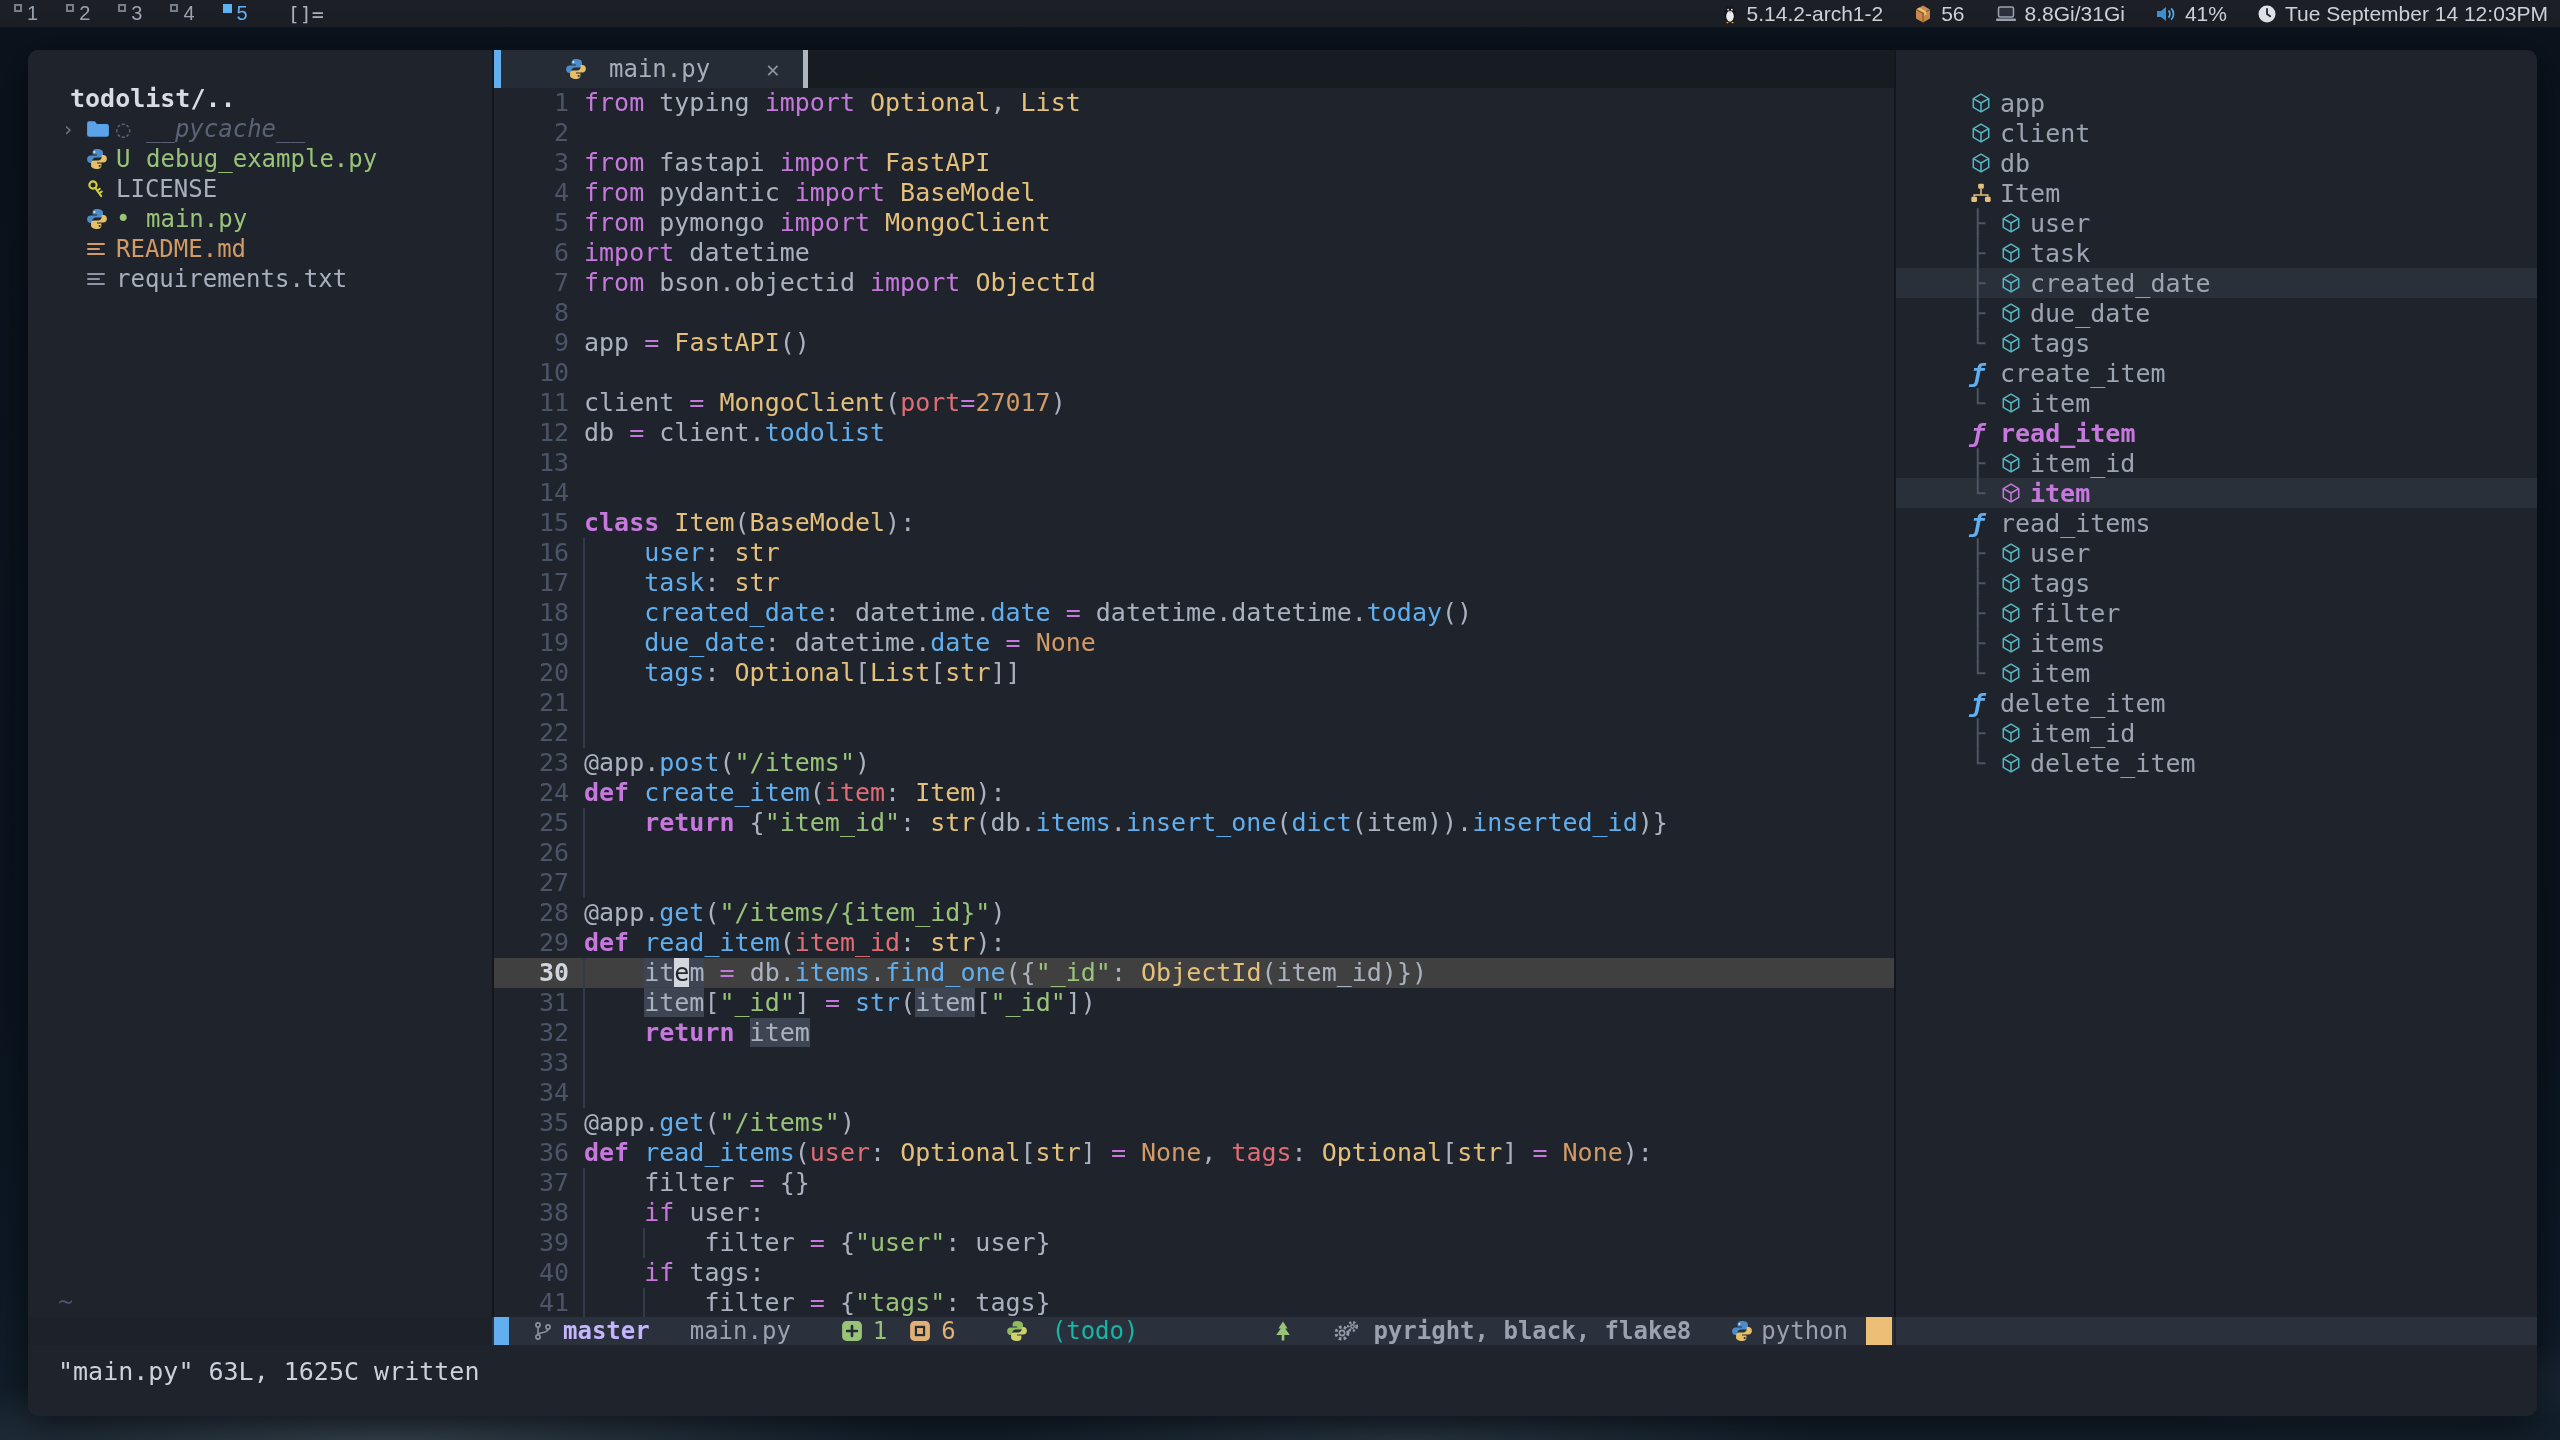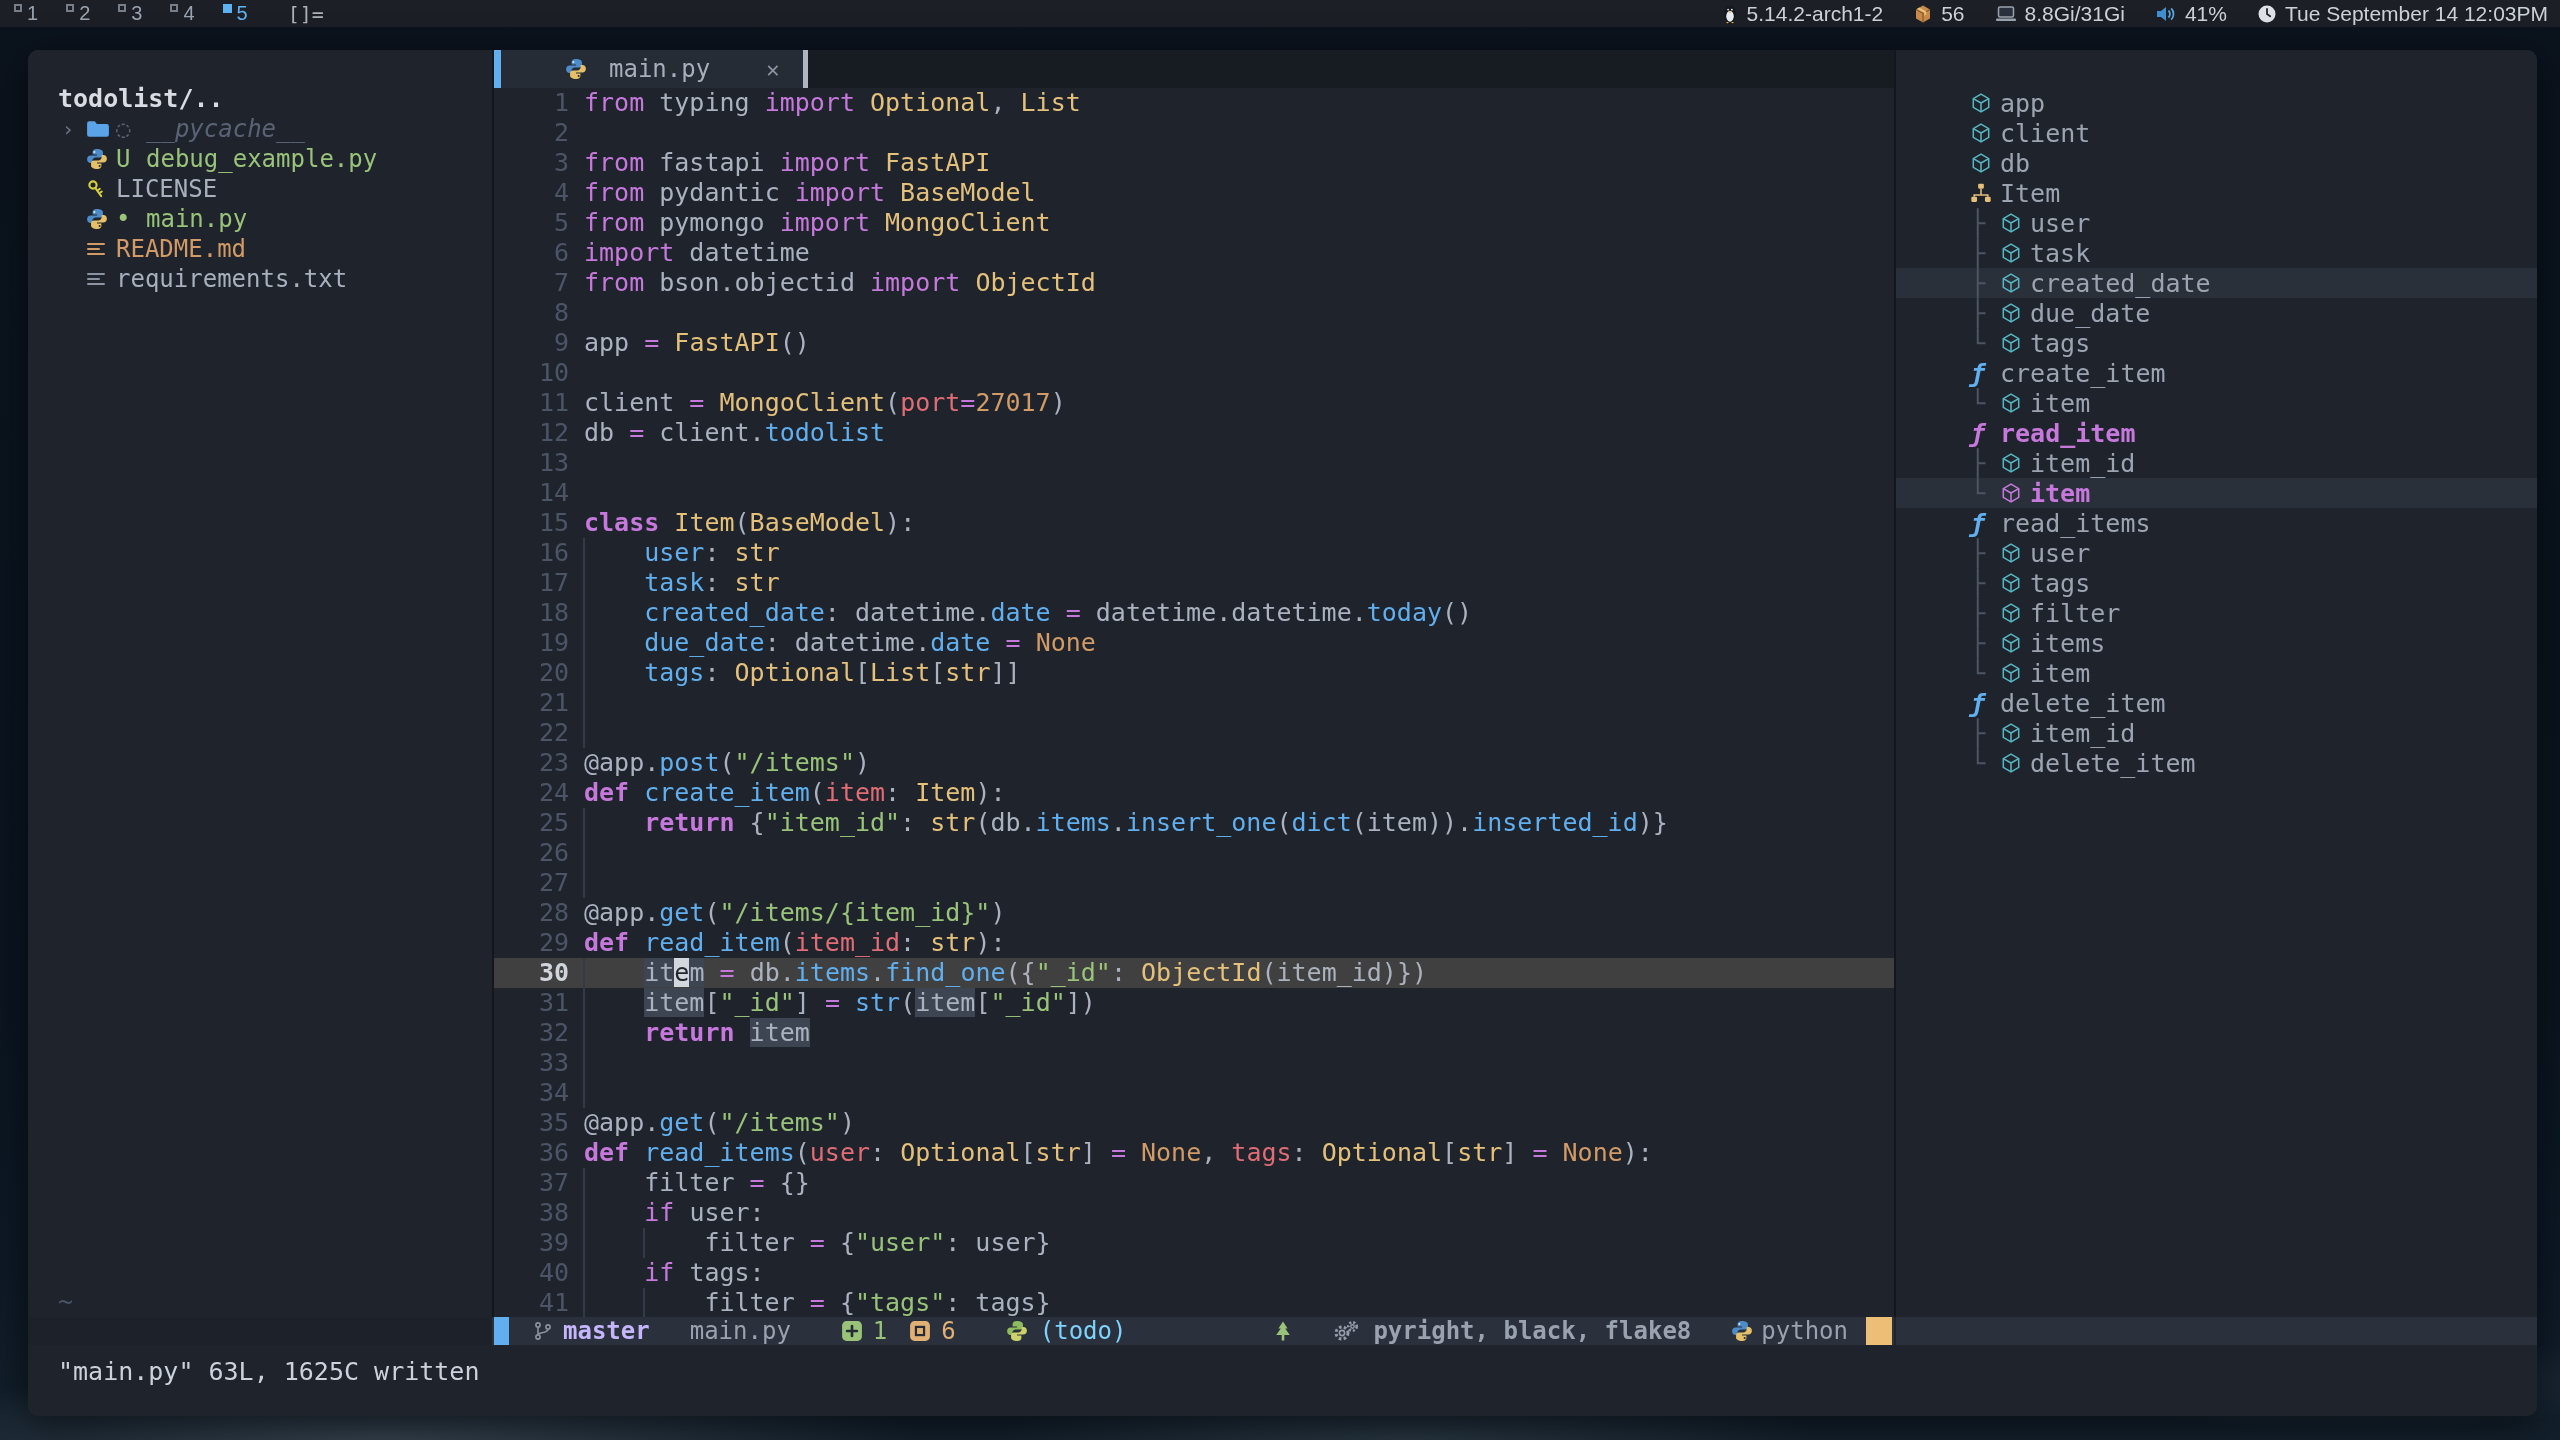--- a/index.html
+++ b/index.html
@@ -29,21 +29,21 @@
   .tb-item { display:flex; align-items:center; gap:8px; font-size:21px; color:#ccd2d9; }
   .tb-item svg { display:block; }
 
   
   .win { position:absolute; left:28px; top:50px; width:2509px; height:1366px;
     background:#1f242c; border-radius:10px; overflow:hidden;
     box-shadow:0 10px 40px rgba(0,0,0,.55); }
 
   
   .explorer { position:absolute; left:0; top:0; width:464px; height:1267px; background:#1f242c; }
-  .fx-header { padding:34px 0 0 30px; height:64px; font-size:25px; font-weight:bold; color:#d9dde3; }
+  .fx-header { padding:34px 0 0 42px; height:64px; font-size:25px; font-weight:bold; color:#d9dde3; }
   .fx-item { display:flex; align-items:center; height:30px; padding-left:34px; font-size:24px; color:#a8b0bd; }
   .fx-chevron { width:24px; color:#6b7484; font-size:20px; }
   .fx-icon { width:30px; display:flex; align-items:center; }
   .fx-mark { width:30px; }
   .fx-item .name {}
   .c-green { color:#98c379; } .c-orange { color:#d19a66; } .c-plain { color:#a8b0bd; }
   .c-dim { color:#5a6375; font-style:italic; }
   .fx-tilde { position:absolute; left:30px; top:1237px; height:30px; line-height:30px; font-size:25px; color:#49536b; }
 
   .vdiv { position:absolute; top:0; width:2px; height:1267px; background:#13161c; }
@@ -91,21 +91,21 @@
   .sl-fx { position:absolute; left:0; top:0; width:464px; height:28px; background:#1d2129; }
   .sl-main { position:absolute; left:464px; top:0; width:1402px; height:28px; background:#2b313c;
     display:flex; align-items:center; font-size:24px; color:#9aa2af; }
   .sl-right { position:absolute; left:1868px; top:0; width:641px; height:28px; background:#2b313c; }
   .mode-block { width:15px; height:28px; background:#61afef; margin-left:2px; }
   .sl-branch-ico { margin-left:24px; }
   .sl-master { margin-left:10px; font-weight:bold; color:#c4b5fd; }
   .sl-file { margin-left:40px; }
   .sl-hint-ico { margin-left:50px; } .sl-hint { margin-left:10px; color:#98c379; }
   .sl-info-ico { margin-left:22px; } .sl-info { margin-left:10px; color:#e0b074; }
-  .sl-py1 { margin-left:50px; } .sl-env { margin-left:12px; color:#7dd3fc; }
+  .sl-py1 { margin-left:50px; } .sl-env { margin-left:24px; color:#14b8a6; }
   .sl-spacer { flex:1; }
   .sl-linters { margin-left:14px; font-weight:bold; }
   .sl-py2 { margin-left:40px; } .sl-lang { margin-left:8px; }
   .pos-block { width:26px; height:28px; background:#edbf76; margin-left:18px; margin-right:2px; }
   .sl-main svg { display:block; }
 
   
   .cmdline { position:absolute; left:0; top:1295px; width:2509px; height:71px; background:#1f242c; }
   .cmd-msg { position:absolute; left:30px; top:12px; font-size:25px; color:#ccd2dc; }
 </style>

